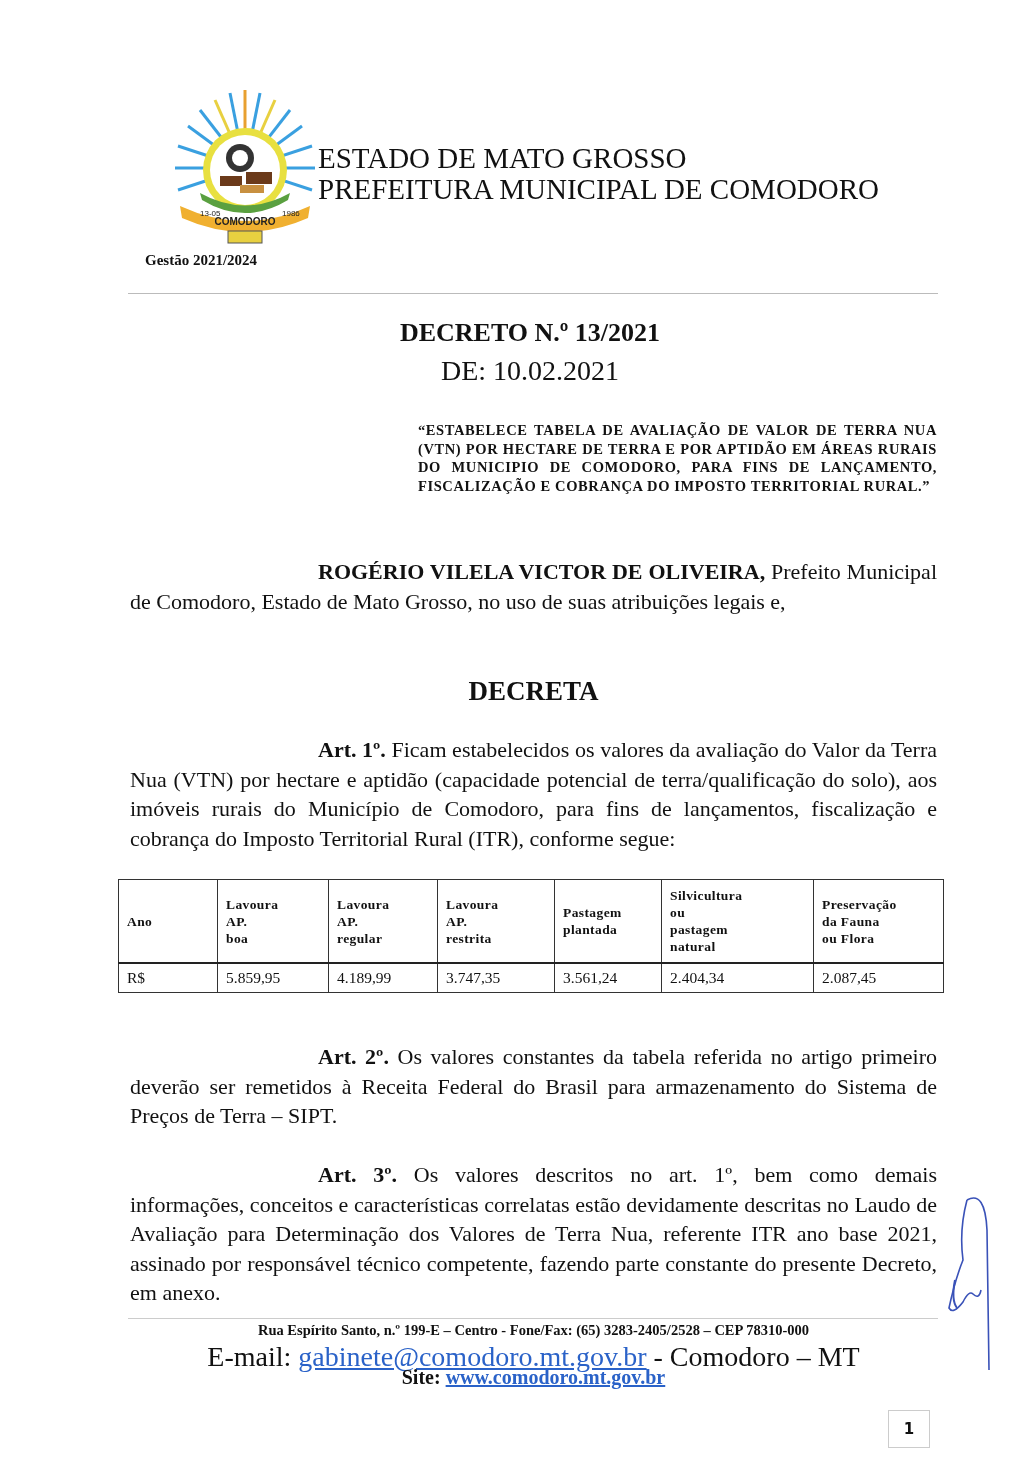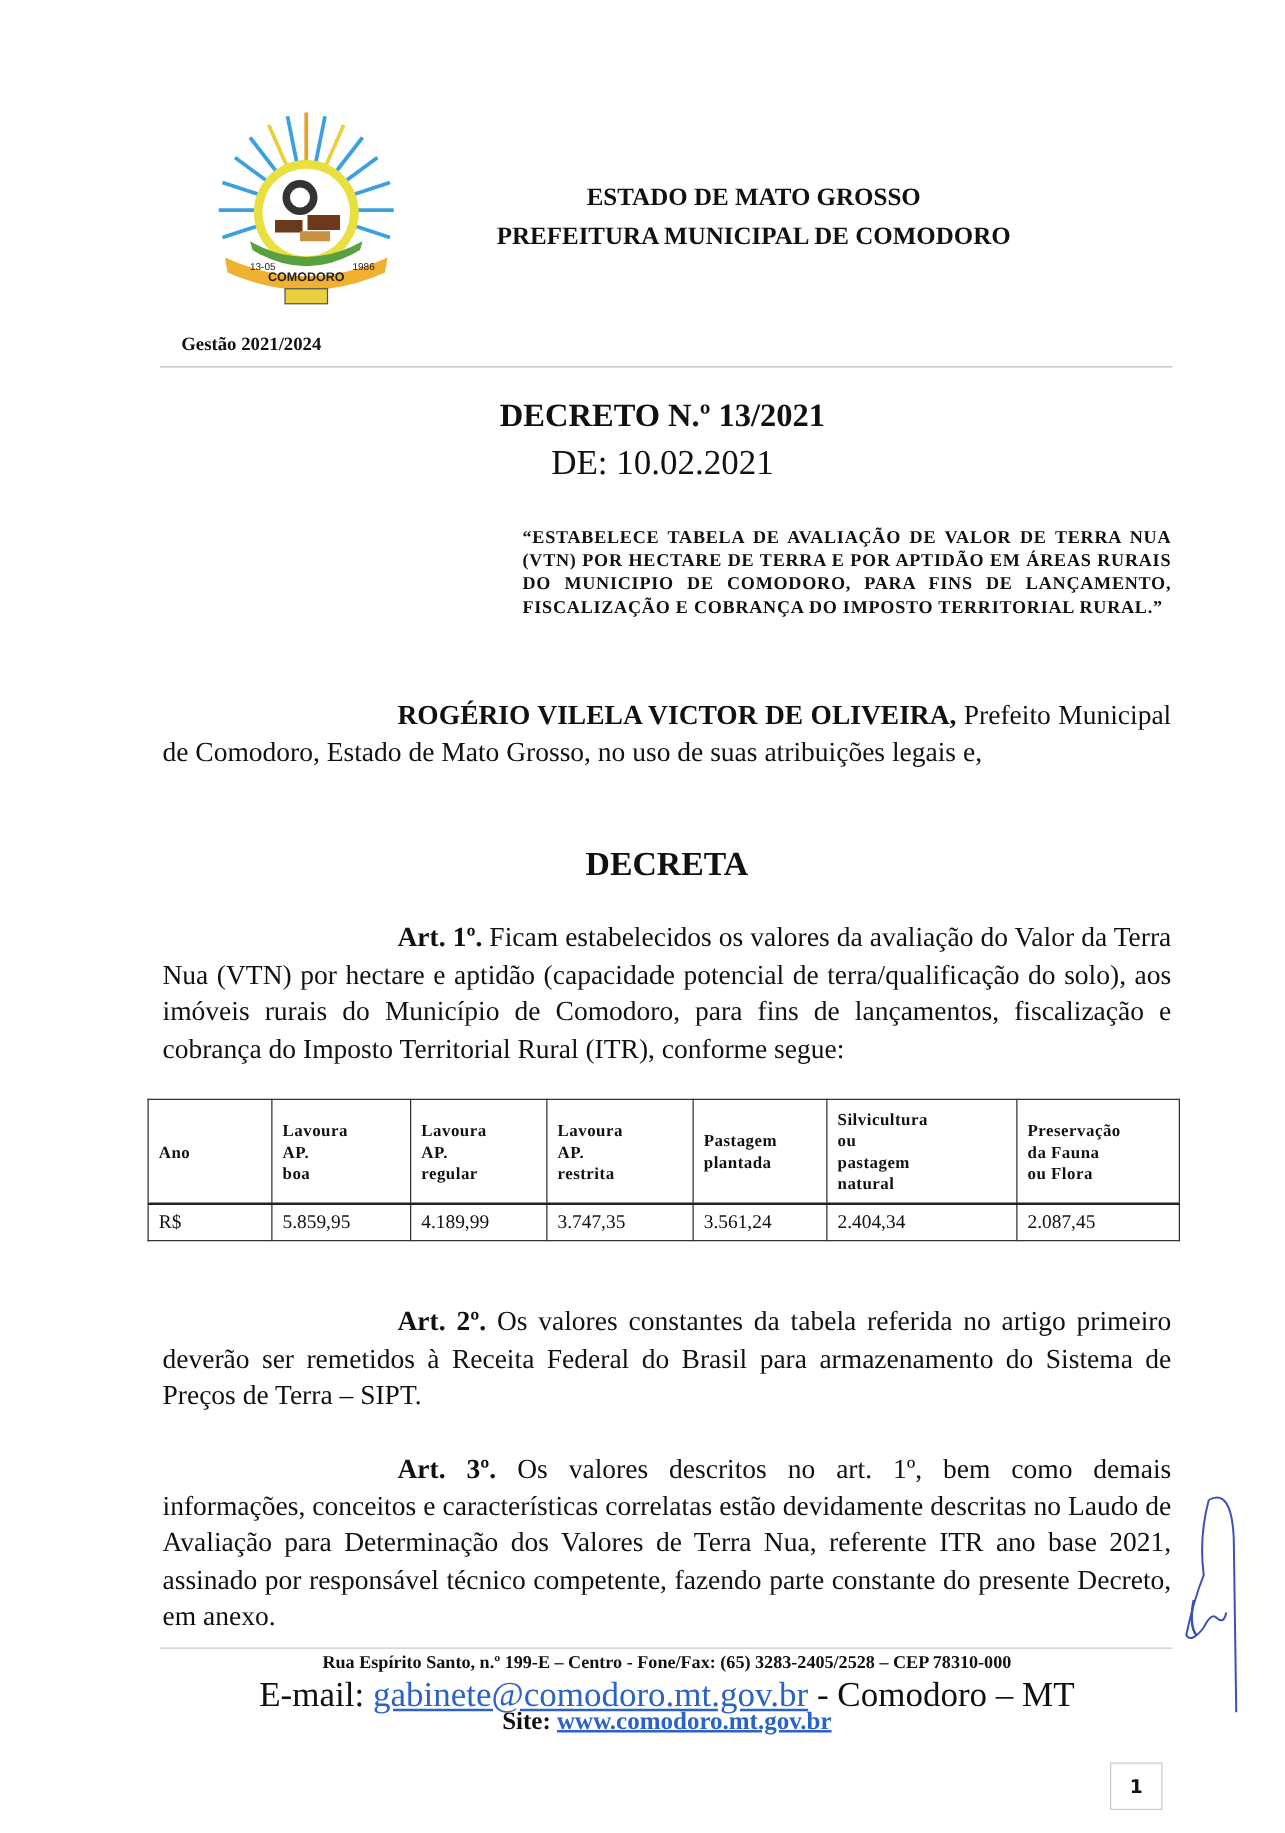--- a/index.html
+++ b/index.html
@@ -1,20 +1,20 @@
 <!DOCTYPE html>
 <html><head>
 <meta charset="utf-8">
 <style>
   html,body{margin:0;padding:0;background:#fff;}
   body{width:1028px;height:1466px;position:relative;overflow:hidden;font-family:"Liberation Serif",serif;color:#111;}
   .abs{position:absolute;}
   .logo{left:170px;top:88px;width:150px;height:160px;}
-  .gestao{left:145px;top:268px;font-size:15px;font-weight:bold;}
-  .hdr-title{left:318px;width:570px;text-align:center;font-weight:bold;font-size:20px;line-height:30px;}
+  .gestao{left:145px;top:252px;font-size:15px;font-weight:bold;}
+  .hdr-title{left:318px;width:570px;font-weight:normal;font-size:29px;line-height:30px;}
   .rule{height:1px;background:#bbb;}
   .decreto{left:380px;width:300px;text-align:center;font-size:26px;font-weight:bold;top:318px;}
   .decdate{left:380px;width:300px;text-align:center;font-size:28px;top:355px;}
   .ementa{left:418px;top:421px;width:519px;font-size:14.5px;font-weight:bold;line-height:18.5px;text-align:justify;letter-spacing:0.6px;}
   .para{left:130px;width:807px;font-size:22px;line-height:29.5px;text-align:justify;}
   .indent{display:inline-block;width:188px;}
   .decreta{left:130px;width:807px;text-align:center;font-size:27px;font-weight:bold;top:676px;}
   table.vtn{position:absolute;left:118px;top:879px;width:826px;border-collapse:collapse;font-size:15px;}
   table.vtn th,table.vtn td{border:1px solid #333;padding:2px 8px;vertical-align:middle;text-align:left;}
   table.vtn th{font-weight:bold;font-size:13.5px;line-height:17px;height:78px;letter-spacing:0.4px;}

